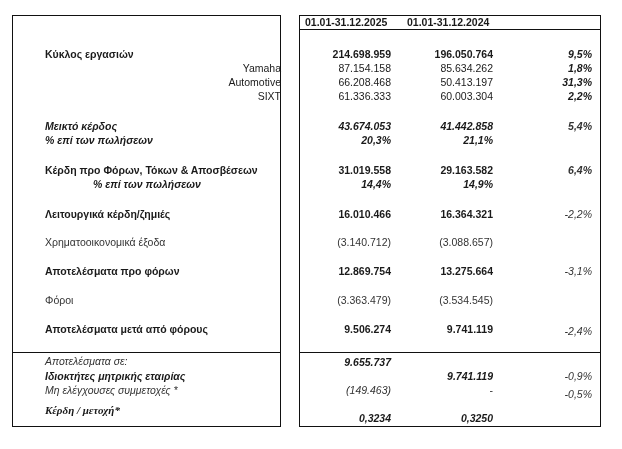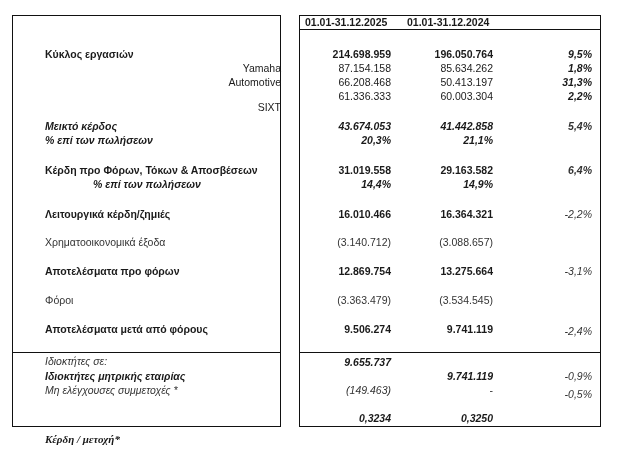--- a/index.html
+++ b/index.html
@@ -70,21 +70,21 @@
   <div class="cell c2" style="top:61px;">85.634.262</div>
   <div class="cell c3 bi" style="top:61px;">1,8%</div>
 </div>
 <div>
   <div class="cell sub" style="top:75px;">Automotive</div>
   <div class="cell c1" style="top:75px;">66.208.468</div>
   <div class="cell c2" style="top:75px;">50.413.197</div>
   <div class="cell c3 bi" style="top:75px;">31,3%</div>
 </div>
 <div>
-  <div class="cell sub" style="top:100px;">SIXT</div>
+  <div class="cell sub" style="top:89px;">SIXT</div>
   <div class="cell c1" style="top:89px;">61.336.333</div>
   <div class="cell c2" style="top:89px;">60.003.304</div>
   <div class="cell c3 bi" style="top:89px;">2,2%</div>
 </div>
 
 <div>
   <div class="cell lbl bi" style="top:119px;">Μεικτό κέρδος</div>
   <div class="cell c1 bi" style="top:119px;">43.674.053</div>
   <div class="cell c2 bi" style="top:119px;">41.442.858</div>
   <div class="cell c3 bi gray" style="top:119px;">5,4%</div>
@@ -133,30 +133,30 @@
   <div class="cell c2 gray" style="top:293px;">(3.534.545)</div>
 </div>
 
 <div>
   <div class="cell lbl b" style="top:322px;">Αποτελέσματα μετά από φόρους</div>
   <div class="cell c1 b" style="top:322px;">9.506.274</div>
   <div class="cell c2 b" style="top:322px;">9.741.119</div>
   <div class="cell c3 i gray" style="top:324px;">-2,4%</div>
 </div>
 
-<div class="cell lbl i gray" style="top:354px;">Ιδιοκτήτες σε:</div>
+<div class="cell lbl i gray" style="top:354px;">Αποτελέσματα σε:</div>
 <div>
   <div class="cell lbl bi" style="top:369px;">Ιδιοκτήτες μητρικής εταιρίας</div>
   <div class="cell c1 bi" style="top:355px;margin-left:16px;">9.655.737</div>
   <div class="cell c2 bi" style="top:369px;">9.741.119</div>
   <div class="cell c3 i gray" style="top:369px;">-0,9%</div>
 </div>
 <div>
   <div class="cell lbl i gray" style="top:383px;">Μη ελέγχουσες συμμετοχές *</div>
   <div class="cell c1 i gray" style="top:383px;">(149.463)</div>
   <div class="cell c2 gray" style="top:383px;">-</div>
 </div>
 <div>
-  <div class="cell lbl serif" style="top:403px;margin-top:29px;">Κέρδη / μετοχή*</div>
+  <div class="cell lbl serif" style="top:403px;">Κέρδη / μετοχή*</div>
   <div class="cell c1 bi" style="top:411px;">0,3234</div>
   <div class="cell c2 bi" style="top:411px;">0,3250</div>
   <div class="cell c3 i gray" style="top:387px;">-0,5%</div>
 </div>
 
 </body></html>

